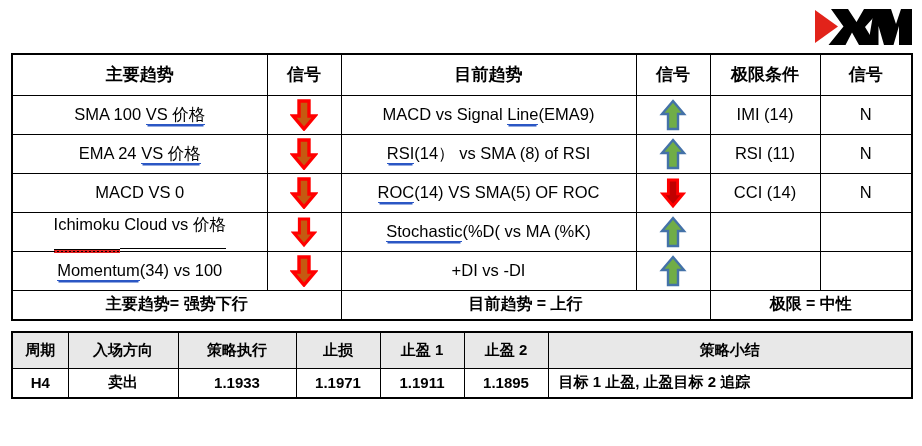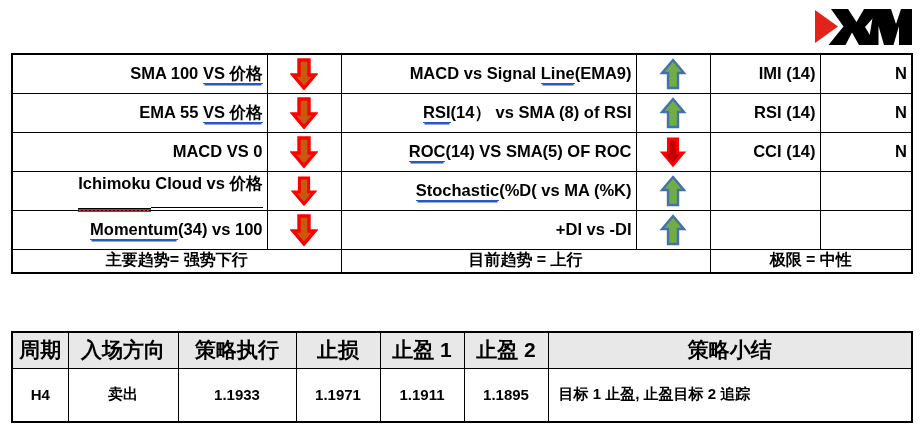--- a/index.html
+++ b/index.html
@@ -56,46 +56,45 @@
   }
 
   .hdr-row td {
     font-weight: bold;
     font-size: 17px;
     height: 41px;
   }
   .data-row td {
     font-size: 16.5px;
     height: 39px;
-    font-weight: 700;
-    text-align: right;
+    font-weight: 400;
   }
   .sig-cell { padding: 0; }
   .summary-row td {
     font-weight: bold;
     font-size: 16px;
-    height: 24px;
+    height: 30px;
   }
 
   .strat-title td {
     font-weight: bold;
     font-size: 16px;
     height: 36px;
     text-align: center;
   }
   .strat-hdr td {
     font-weight: bold;
-    font-size: 21px;
+    font-size: 15px;
     height: 36px;
     background: #e8e8e8;
   }
   .strat-data td {
     font-weight: bold;
     font-size: 15px;
-    height: 54px;
+    height: 30px;
   }
   .strat-data td.summary-text {
     text-align: left;
     padding-left: 10px;
   }
 
   
   .u-blue {
     border-bottom: 1.5px solid #2b57c4;
     box-shadow: 0 3px 0 -1.5px #2b57c4;
@@ -147,52 +146,60 @@
   <table class="analysis-table">
     <colgroup>
       <col style="width:255px">
       <col style="width:74px">
       <col style="width:295px">
       <col style="width:74px">
       <col style="width:110px">
       <col style="width:92px">
     </colgroup>
     <tbody>
+      <tr class="hdr-row">
+        <td>主要趋势</td>
+        <td>信号</td>
+        <td>目前趋势</td>
+        <td>信号</td>
+        <td>极限条件</td>
+        <td>信号</td>
+      </tr>
 
       <tr class="data-row">
         <td><span>SMA 100 </span><span class="u-blue">VS  价格</span></td>
         <td class="sig-cell">
           <svg class="arrow-icon" width="28" height="32" viewBox="0 0 28 32">
             <polygon points="9,2 19,2 19,17 25,17 14,30 3,17 9,17" fill="#c55a11" stroke="#ff0000" stroke-width="3.4" stroke-linejoin="miter"></polygon>
           </svg>
         </td>
         <td><span>MACD vs Signal </span><span class="u-blue">Line</span><span>(EMA9)</span></td>
         <td class="sig-cell">
           <svg class="arrow-icon" width="28" height="32" viewBox="0 0 28 32">
             <polygon points="14,2 25,15 19,15 19,30 9,30 9,15 3,15" fill="#70ad47" stroke="#4472a8" stroke-width="2.4" stroke-linejoin="miter"></polygon>
           </svg>
         </td>
         <td>IMI (14)</td>
         <td>N</td>
       </tr>
 
       <tr class="data-row">
-        <td><span>EMA 55  </span><span class="u-blue">VS  价格</span></td>
+        <td><span>EMA 24  </span><span class="u-blue">VS  价格</span></td>
         <td class="sig-cell">
           <svg class="arrow-icon" width="28" height="32" viewBox="0 0 28 32">
             <polygon points="9,2 19,2 19,17 25,17 14,30 3,17 9,17" fill="#c55a11" stroke="#ff0000" stroke-width="3.4" stroke-linejoin="miter"></polygon>
           </svg>
         </td>
         <td><span class="u-blue">RSI</span><span>(14） vs SMA (8) of RSI</span></td>
         <td class="sig-cell">
           <svg class="arrow-icon" width="28" height="32" viewBox="0 0 28 32">
             <polygon points="14,2 25,15 19,15 19,30 9,30 9,15 3,15" fill="#70ad47" stroke="#4472a8" stroke-width="2.4" stroke-linejoin="miter"></polygon>
           </svg>
         </td>
-        <td>RSI (14)</td>
+        <td>RSI (11)</td>
         <td>N</td>
       </tr>
 
       <tr class="data-row">
         <td>MACD VS 0</td>
         <td class="sig-cell">
           <svg class="arrow-icon" width="28" height="32" viewBox="0 0 28 32">
             <polygon points="9,2 19,2 19,17 25,17 14,30 3,17 9,17" fill="#c55a11" stroke="#ff0000" stroke-width="3.4" stroke-linejoin="miter"></polygon>
           </svg>
         </td>

